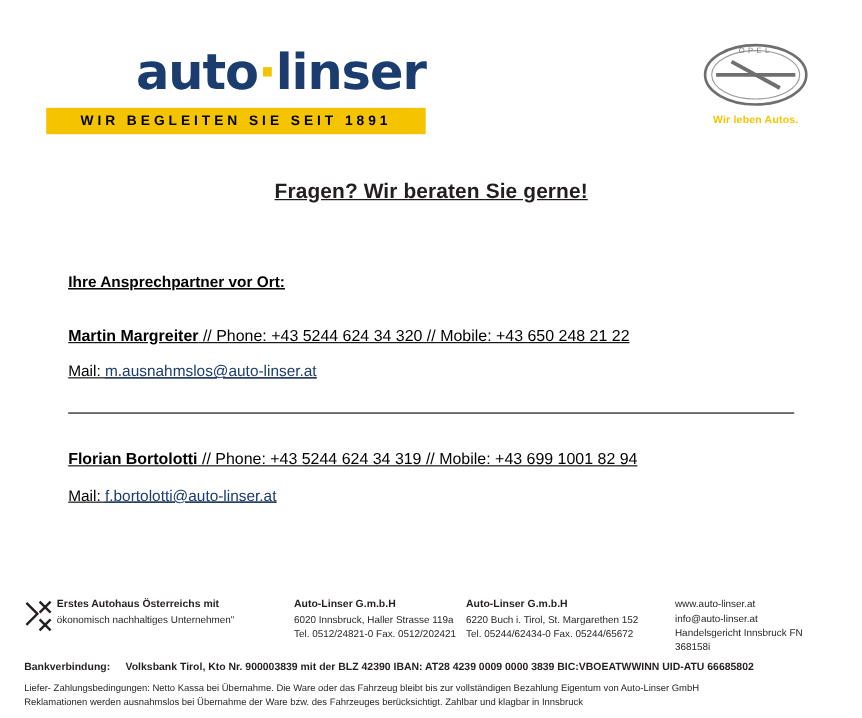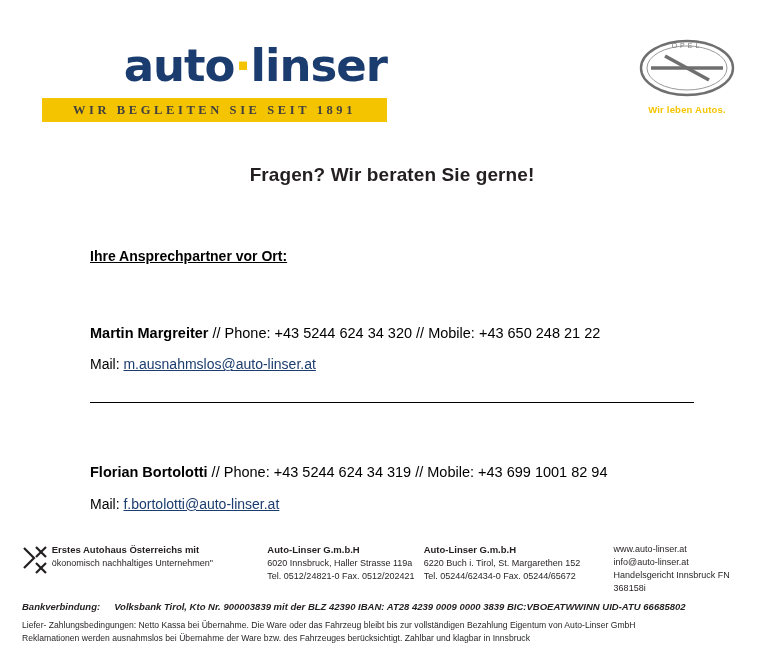--- a/index.html
+++ b/index.html
@@ -42,25 +42,25 @@
   }
   .logo-bar {
     background: #f5c400;
     height: 24px;
     display: flex;
     align-items: center;
     justify-content: center;
     margin-top: 4px;
   }
   .logo-bar span {
-    font-family: Liberation Serif, serif;
+    font-family: Liberation Sans, sans-serif;
     font-size: 12.5px;
     font-weight: bold;
     letter-spacing: 3.6px;
-    color: #404040;
+    color: #000000;
   }
 
   .opel-block {
     position: absolute;
     right: 42px;
     top: 36px;
     width: 110px;
     text-align: center;
   }
   .opel-logo {
@@ -71,38 +71,39 @@
   .opel-tag {
     margin-top: 4px;
     font-size: 9.5px;
     color: #f5c400;
     font-weight: bold;
     letter-spacing: .2px;
   }
 
   
   .main {
-    padding: 0 90px;
+    padding: 0 62px;
+    text-decoration: underline;
   }
   .headline {
     text-align: center;
     font-size: 19px;
     font-weight: bold;
     color: #231f20;
     margin: 24px 0 0 0;
     letter-spacing: .1px;
   }
   .subhead {
     font-size: 14px;
     font-weight: bold;
     text-decoration: underline;
     margin-top: 62px;
   }
   .contact {
-    margin-top: 61px;
+    margin-top: 34px;
   }
   .contact-line {
     font-size: 14.5px;
     line-height: 1.2;
   }
   .contact-name {
     font-weight: bold;
   }
   .mail-line {
     font-size: 14px;
@@ -154,21 +155,20 @@
     height: 30px;
     position: relative;
   }
   .bank-line {
     margin-top: 6px;
     font-size: 9.5px;
     font-weight: bold;
     color: #231f20;
     display: flex;
     gap: 14px;
-    font-style: italic;
   }
   .bank-line .lbl { font-weight: bold; }
   .legal {
     margin-top: 7px;
     font-size: 8.6px;
     line-height: 1.5;
     color: #231f20;
   }
 </style>
 </head>

